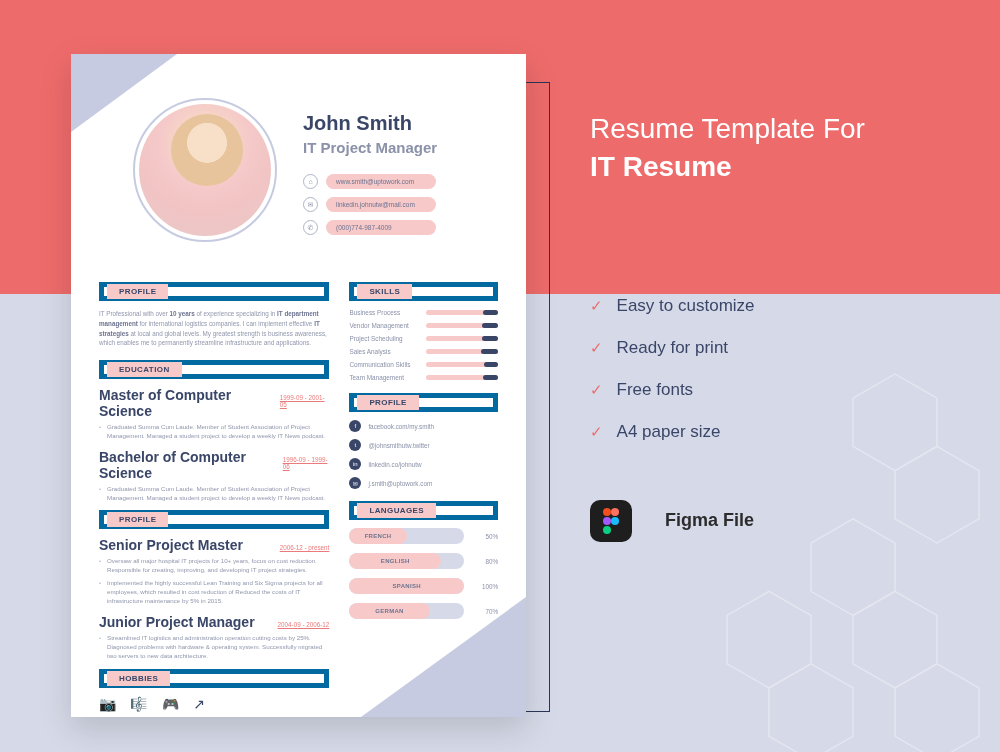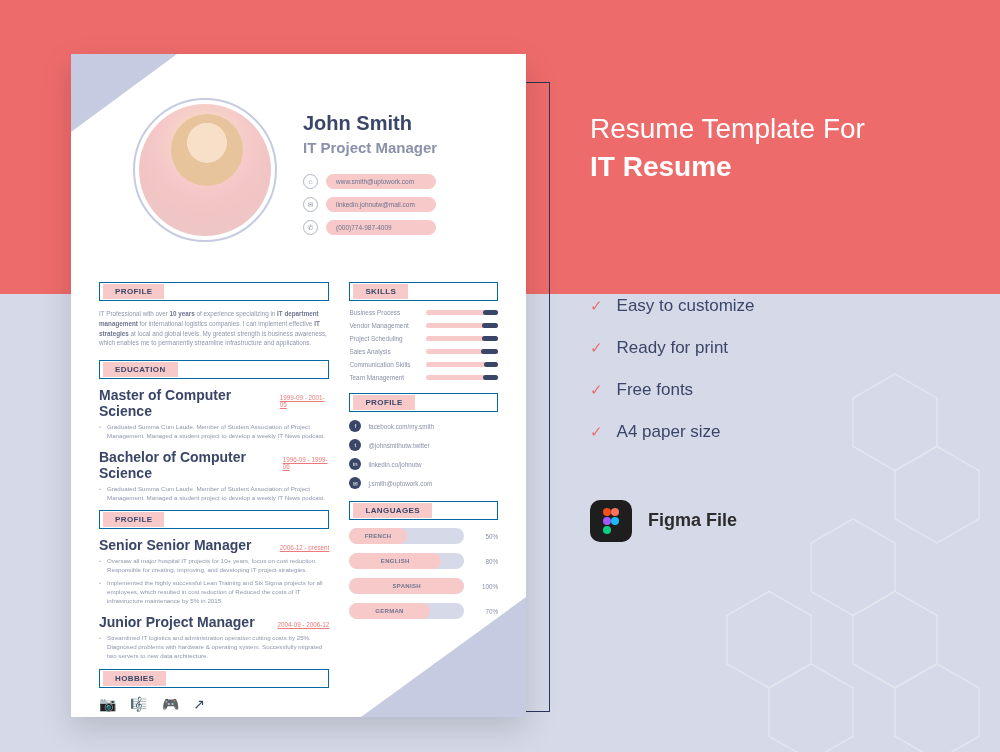--- a/index.html
+++ b/index.html
@@ -76,21 +76,21 @@
     background: #f7c9c9; height: 15px; border-radius: 8px;
     font-size: 6.5px; color: #6b7290; display: flex; align-items: center;
     padding: 0 10px; min-width: 110px;
   }
 
   .body-cols { position: absolute; top: 228px; left: 28px; right: 28px; bottom: 20px; display: flex; gap: 20px; }
   .col-left { flex: 1.55; }
   .col-right { flex: 1; text-align: right; }
 
   .sec-head {
-    border: 1px solid #0369a1; height: 19px; display: flex; align-items: center;
+    border: 5px solid #0369a1; height: 19px; display: flex; align-items: center;
     margin-bottom: 8px; padding-left: 3px;
   }
   .sec-pill {
     background: #f7c9c9; color: #3a4668; font-size: 8px; font-weight: 700;
     letter-spacing: 0.4px; padding: 3px 12px;
   }
   .profile-text { font-size: 6.3px; color: #9097ad; line-height: 1.55; margin-bottom: 12px; }
   .profile-text b { color: #6d7490; }
 
   .edu-item { margin-bottom: 8px; }
@@ -126,21 +126,21 @@
   .promo-h1 { font-size: 28px; font-weight: 400; line-height: 1.35; }
   .promo-h1 b { font-weight: 700; display: block; }
   .features { margin-top: 110px; display: flex; flex-direction: column; gap: 22px; }
   .feat { display: flex; align-items: center; gap: 14px; color: #3a4668; font-size: 17px; }
   .feat-check { color: #ee6b6b; font-size: 15px; }
   .figma-row { margin-top: 58px; display: flex; align-items: center; gap: 16px; }
   .figma-icon {
     width: 42px; height: 42px; border-radius: 10px; background: #1e1e1e;
     display: flex; align-items: center; justify-content: center;
   }
-  .figma-label { color: #2c2c2c; font-size: 18px; font-weight: 600; }
+  .figma-label { color: #2c2c2c; font-size: 18px; font-weight: 600; margin-left: 17px; }
 </style>
 </head>
 <body>
 
 <div class="bg-top"></div>
 
 <svg class="hex-pattern" viewBox="0 0 400 400">
   <g stroke="#ffffff" stroke-width="1.3" fill="none">
     <polygon points="300,40 340,63 340,109 300,132 260,109 260,63"></polygon>
     <polygon points="340,109 380,132 380,178 340,201 300,178 300,132"></polygon>
@@ -207,21 +207,21 @@
             <div class="edu-desc">Graduated Summa Cum Laude. Member of Student Association of Project Management. Managed a student project to develop a weekly IT News podcast.</div>
           </div>
         </div>
 
       <div class="sec-head">
         <span class="sec-pill">PROFILE</span>
       </div>
       <div id="exp-list">
           <div class="edu-item">
             <div class="edu-row">
-              <span class="edu-title">Senior Senior Manager</span>
+              <span class="edu-title">Senior Project Master</span>
               <span class="edu-date">2006-12 - present</span>
             </div>
             <div class="edu-desc">Oversaw all major hospital IT projects for 10+ years, focus on cost reduction. Responsible for creating, improving, and developing IT project strategies.</div>
             <div class="edu-desc">Implemented the highly successful Lean Training and Six Sigma projects for all employees, which resulted in cost reduction of Reduced the costs of IT infrastructure maintenance by 5% in 2015.</div>
           </div>
           <div class="edu-item">
             <div class="edu-row">
               <span class="edu-title">Junior Project Manager</span>
               <span class="edu-date">2004-09 - 2006-12</span>
             </div>

